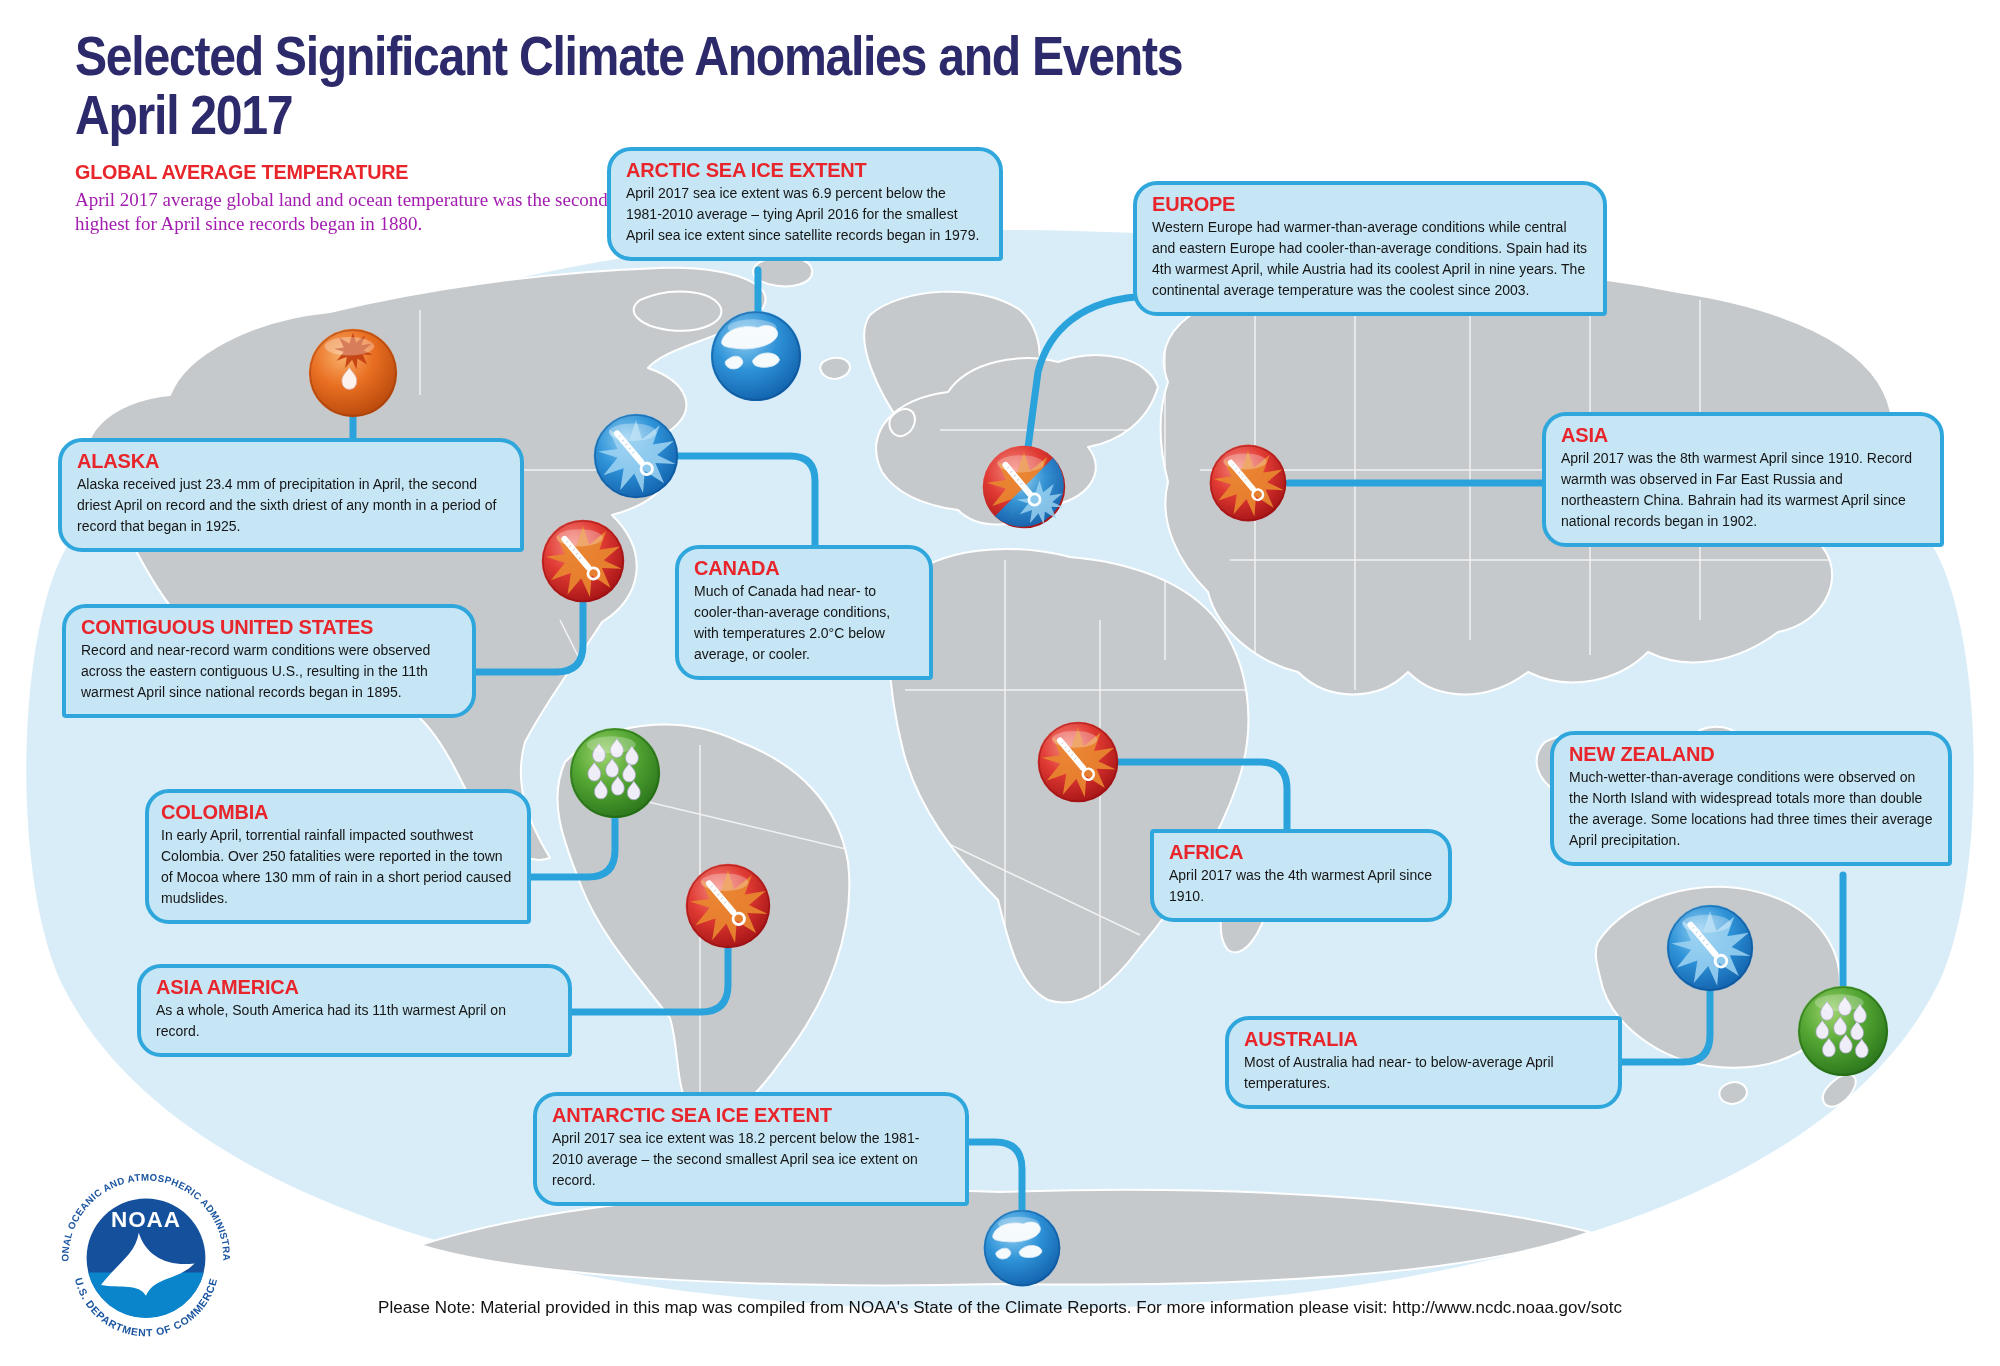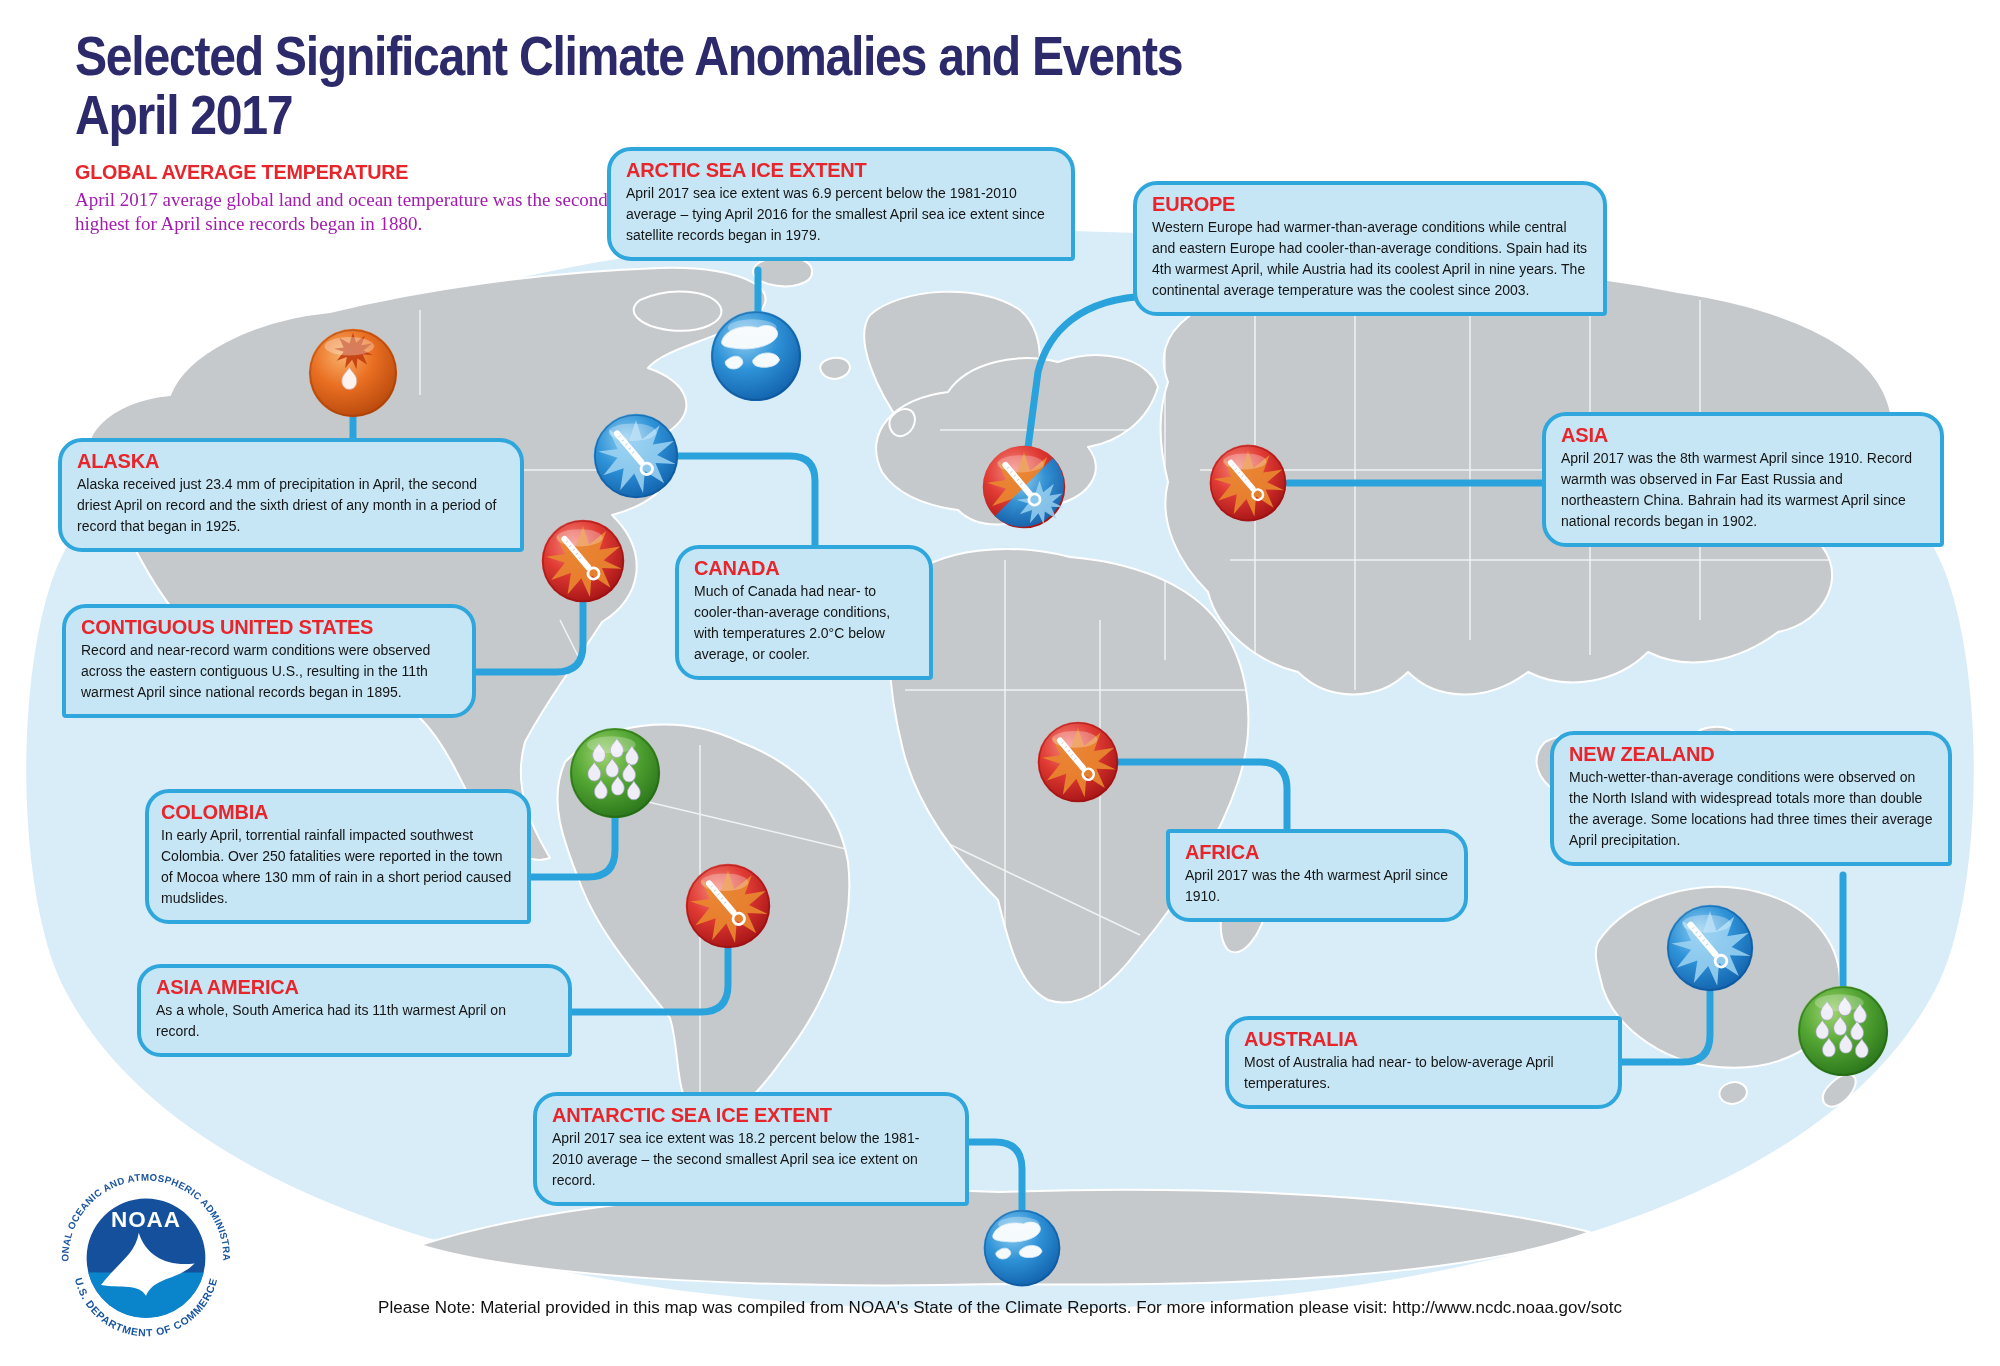--- a/index.html
+++ b/index.html
@@ -8,30 +8,30 @@
   .map-svg{position:absolute;left:0;top:0;width:2000px;height:1366px;}
   .page-title{position:absolute;left:75px;top:26px;color:#2D2A6B;font-weight:bold;
       font-size:56px;line-height:1.06;letter-spacing:-1.5px;transform:scaleX(.86);transform-origin:left top;white-space:nowrap;}
   .intro{position:absolute;left:75px;top:160px;width:540px;}
   .intro h2{margin:0;font-size:21px;font-weight:bold;color:#E8252B;letter-spacing:-.2px;transform:scaleX(.94);transform-origin:left top;white-space:nowrap;}
   .intro p{margin:4px 0 0;font-size:19px;line-height:24px;color:#a21caf;font-family:Liberation Serif, serif;}
   .callout{position:absolute;box-sizing:border-box;background:#C7E6F5;border:4px solid #2FA7DD;
       border-radius:24px 24px 4px 24px;padding:8px 15px 11px;}
   .callout h3{margin:0;font-size:20px;font-weight:bold;color:#E8252B;letter-spacing:-.2px;white-space:nowrap;}
   .callout p{margin:1px 0 0;font-size:14px;line-height:21px;color:#151515;}
-  .co-arctic{left:607px;top:147px;width:468px;}
+  .co-arctic{left:607px;top:147px;width:396px;}
   .co-europe{left:1133px;top:181px;width:474px;}
   .co-asia{left:1542px;top:412px;width:402px;}
   .co-alaska{left:58px;top:438px;width:466px;}
   .co-canada{left:675px;top:545px;width:258px;border-radius:24px 24px 4px 24px;}
   .co-us{left:62px;top:604px;width:414px;border-radius:24px 24px 24px 4px;}
   .co-colombia{left:145px;top:789px;width:386px;padding-left:12px;}
   .co-southamerica{left:137px;top:964px;width:435px;}
   .co-antarctic{left:533px;top:1092px;width:436px;}
-  .co-africa{left:1150px;top:829px;width:302px;border-radius:4px 24px 24px 24px;margin-left:16px;}
+  .co-africa{left:1150px;top:829px;width:302px;border-radius:4px 24px 24px 24px;}
   .co-newzealand{left:1550px;top:731px;width:402px;}
   .co-australia{left:1225px;top:1016px;width:397px;border-radius:24px 4px 24px 24px;}
   .footer-note{position:absolute;left:0;right:0;top:1298px;text-align:center;
       font-size:17px;font-weight:normal;color:#111;}
   .noaa-logo{position:absolute;left:56px;top:1168px;width:180px;height:180px;}
 </style>
 </head>
 <body>
 
 <div class="stage">

